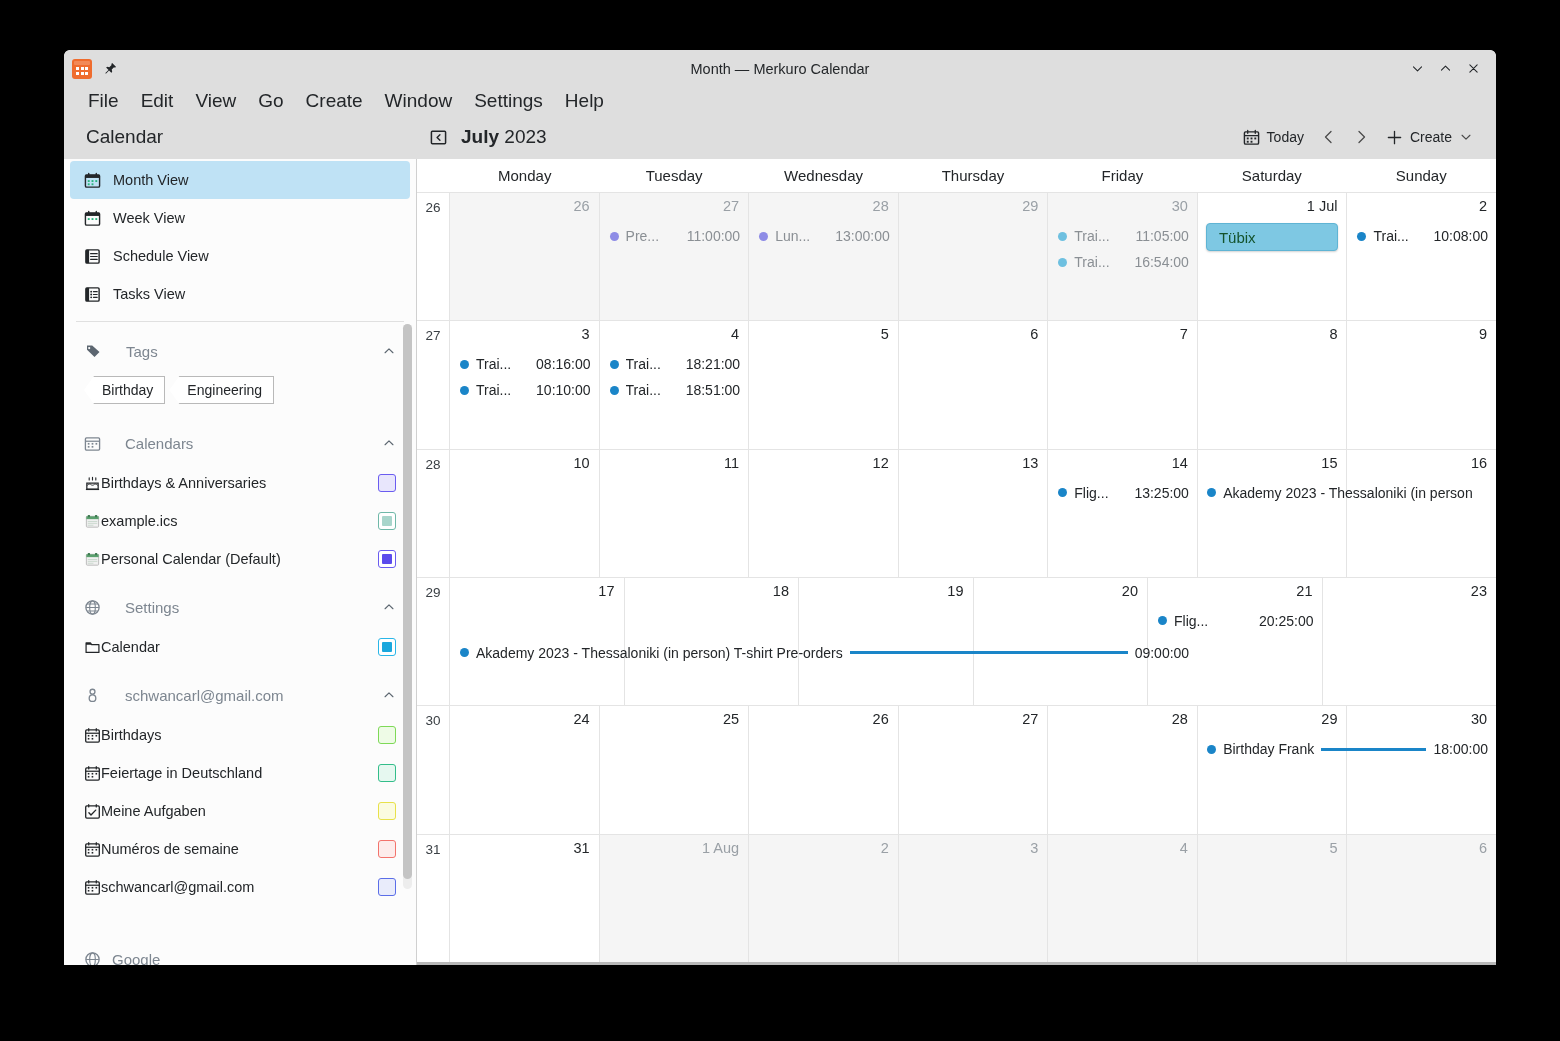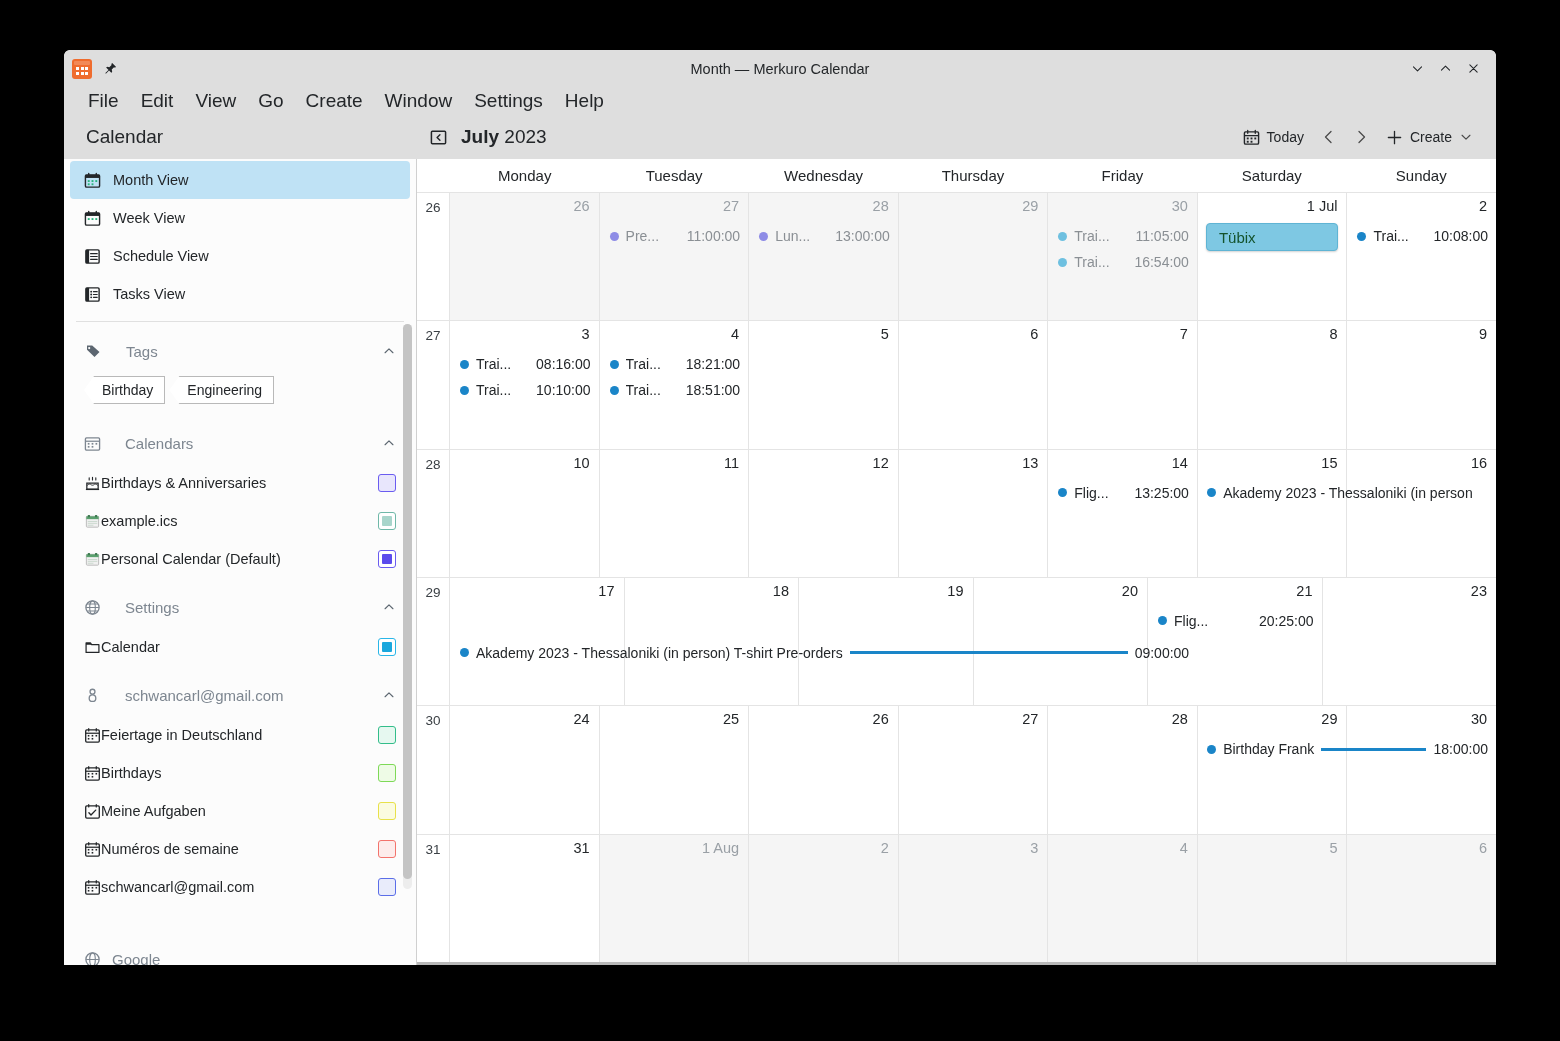--- a/index.html
+++ b/index.html
@@ -505,38 +505,38 @@
                 <rect x="1.8" y="3" width="14.4" height="13" rx="1.2" stroke="#232629" stroke-width="1.4" fill="none"></rect>
                 <path d="M1.8 6.6h14.4" stroke="#232629" stroke-width="1.3"></path>
                 <path d="M5 1.8v2.4M13 1.8v2.4" stroke="#232629" stroke-width="1.3" stroke-linecap="round"></path>
                 <rect x="4" y="8.4" width="1.7" height="1.7" fill="#232629"></rect>
                 <rect x="8.1" y="8.4" width="1.7" height="1.7" fill="#232629"></rect>
                 <rect x="12.2" y="8.4" width="1.7" height="1.7" fill="#232629"></rect>
                 <rect x="4" y="11.6" width="1.7" height="1.7" fill="#232629"></rect>
                 <rect x="8.1" y="11.6" width="1.7" height="1.7" fill="#232629"></rect>
               </svg>
           </span>
-          <span class="name">Feiertage in Deutschland</span>
-          <span class="swatch" style="border-color:#33bd8a;background:#e6f8f0;"></span>
+          <span class="name">Birthdays</span>
+          <span class="swatch" style="border-color:#7ed957;background:#eefbe6;"></span>
         </div>
         <div class="cal-row">
           <span>
             <svg width="17" height="17" viewBox="0 0 18 18">
                 <rect x="1.8" y="3" width="14.4" height="13" rx="1.2" stroke="#232629" stroke-width="1.4" fill="none"></rect>
                 <path d="M1.8 6.6h14.4" stroke="#232629" stroke-width="1.3"></path>
                 <path d="M5 1.8v2.4M13 1.8v2.4" stroke="#232629" stroke-width="1.3" stroke-linecap="round"></path>
                 <rect x="4" y="8.4" width="1.7" height="1.7" fill="#232629"></rect>
                 <rect x="8.1" y="8.4" width="1.7" height="1.7" fill="#232629"></rect>
                 <rect x="12.2" y="8.4" width="1.7" height="1.7" fill="#232629"></rect>
                 <rect x="4" y="11.6" width="1.7" height="1.7" fill="#232629"></rect>
                 <rect x="8.1" y="11.6" width="1.7" height="1.7" fill="#232629"></rect>
               </svg>
           </span>
-          <span class="name">Birthdays</span>
-          <span class="swatch" style="border-color:#7ed957;background:#eefbe6;"></span>
+          <span class="name">Feiertage in Deutschland</span>
+          <span class="swatch" style="border-color:#33bd8a;background:#e6f8f0;"></span>
         </div>
         <div class="cal-row">
           <span>
             <svg width="17" height="17" viewBox="0 0 18 18">
                 <rect x="1.8" y="3" width="14.4" height="13" rx="1.2" stroke="#232629" stroke-width="1.4" fill="none"></rect>
                 <path d="M5 1.8v2.4M13 1.8v2.4" stroke="#232629" stroke-width="1.3" stroke-linecap="round"></path>
                 <path d="M5.2 10.3l2.2 2.4 5-5.2" stroke="#232629" stroke-width="1.4" fill="none" stroke-linecap="round" stroke-linejoin="round"></path>
               </svg>
           </span>
           <span class="name">Meine Aufgaben</span>

